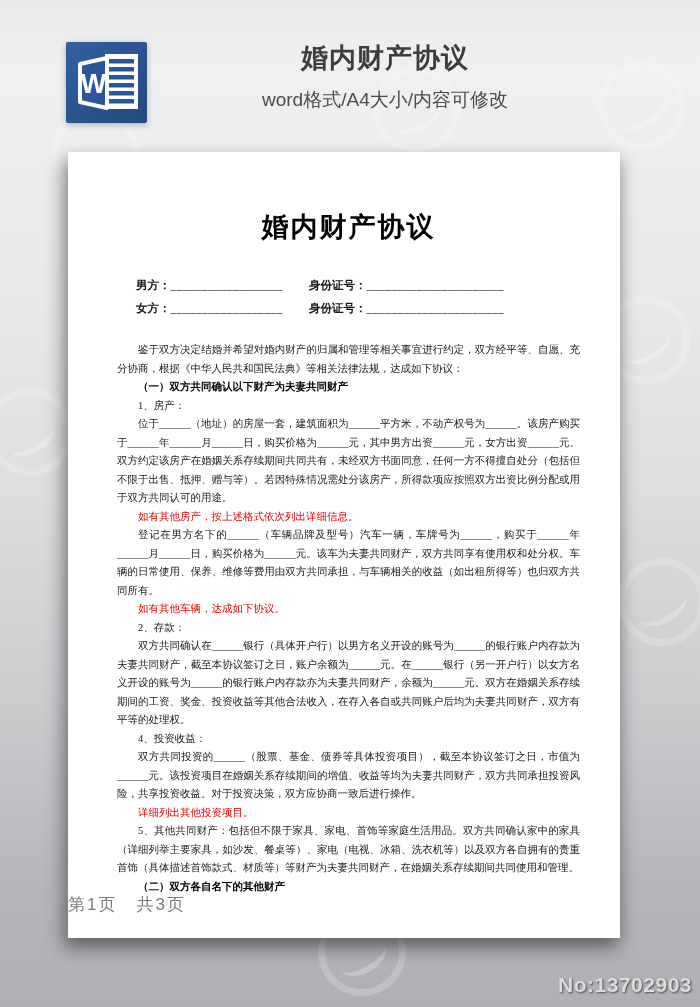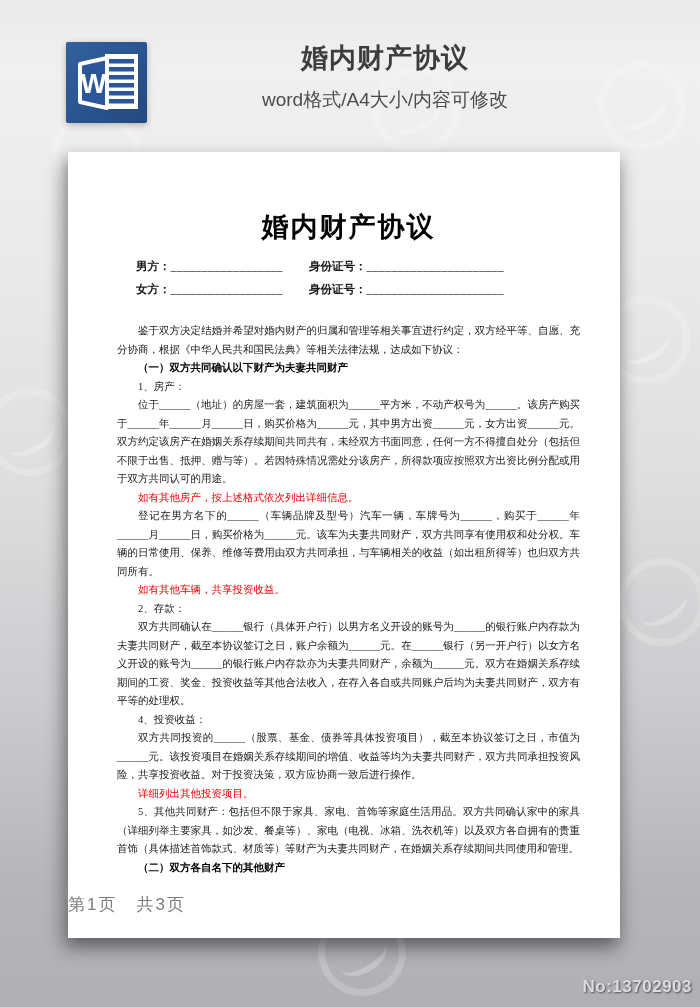--- a/index.html
+++ b/index.html
@@ -42,39 +42,39 @@
     background:#ffffff;
     box-shadow:0 8px 16px rgba(40,40,45,0.45), -7px 10px 16px rgba(40,40,45,0.25);
     padding:0 40px 0 49px;
     font-family:"Liberation Serif","DejaVu Serif",serif;
     color:#161616;
   }
   .doc-title{
     margin-top:58px; text-align:center; font-size:27px; font-weight:bold;
     letter-spacing:2px; line-height:34px; color:#000;
   }
-  .parties{ margin-top:11px; padding-left:19px; font-size:11.5px; }
+  .parties{ margin-top:30px; padding-left:19px; font-size:11.5px; }
   .party-line{ line-height:23px; white-space:nowrap; }
   .party-line .lbl{ font-weight:bold; }
   .party-line .blank{ letter-spacing:0.5px; }
   .party-line .gap{ display:inline-block; width:26px; }
   .doc-body{ margin-top:21px; }
   .para{
     font-size:10.5px; line-height:18.5px; text-indent:2em;
     text-align:justify; color:#191919;
   }
   .para.bold{ font-weight:bold; color:#000; }
   .para.red{ color:#e60000; font-weight:normal; }
   .page-footer{
     position:absolute; left:0; right:0; bottom:22px; text-align:left;
     font-family:"Liberation Sans","DejaVu Sans",sans-serif;
     font-size:17px; color:#7c7c7c; letter-spacing:2px;
   }
   .serial{
-    position:absolute; right:8px; bottom:10px; font-size:17px; font-weight:bold;
+    position:absolute; right:8px; bottom:10px; font-size:21px; font-weight:bold;
     color:#dcdcdc; text-shadow:1px 1px 2px rgba(45,45,50,0.75); letter-spacing:0.5px;
   }
 </style>
 </head>
 <body>
 
 <div class="stage">
 
   <div class="wm" style="left:52px;  top:110px;"></div>
   <div class="wm" style="left:372px; top:66px;"></div>
@@ -122,21 +122,21 @@
       </div>
     </div>
 
     <div class="doc-body">
       <p class="para">鉴于双方决定结婚并希望对婚内财产的归属和管理等相关事宜进行约定，双方经平等、自愿、充分协商，根据《中华人民共和国民法典》等相关法律法规，达成如下协议：</p>
       <p class="para bold">（一）双方共同确认以下财产为夫妻共同财产</p>
       <p class="para">1、房产：</p>
       <p class="para">位于______（地址）的房屋一套，建筑面积为______平方米，不动产权号为______。该房产购买于______年______月______日，购买价格为______元，其中男方出资______元，女方出资______元。双方约定该房产在婚姻关系存续期间共同共有，未经双方书面同意，任何一方不得擅自处分（包括但不限于出售、抵押、赠与等）。若因特殊情况需处分该房产，所得款项应按照双方出资比例分配或用于双方共同认可的用途。</p>
       <p class="para red">如有其他房产，按上述格式依次列出详细信息。</p>
       <p class="para">登记在男方名下的______（车辆品牌及型号）汽车一辆，车牌号为______，购买于______年______月______日，购买价格为______元。该车为夫妻共同财产，双方共同享有使用权和处分权。车辆的日常使用、保养、维修等费用由双方共同承担，与车辆相关的收益（如出租所得等）也归双方共同所有。</p>
-      <p class="para red">如有其他车辆，共享投资收益。</p>
+      <p class="para red">如有其他车辆，达成如下协议。</p>
       <p class="para">2、存款：</p>
       <p class="para">双方共同确认在______银行（具体开户行）以男方名义开设的账号为______的银行账户内存款为夫妻共同财产，截至本协议签订之日，账户余额为______元。在______银行（另一开户行）以女方名义开设的账号为______的银行账户内存款亦为夫妻共同财产，余额为______元。双方在婚姻关系存续期间的工资、奖金、投资收益等其他合法收入，在存入各自或共同账户后均为夫妻共同财产，双方有平等的处理权。</p>
       <p class="para">4、投资收益：</p>
       <p class="para">双方共同投资的______（股票、基金、债券等具体投资项目），截至本协议签订之日，市值为______元。该投资项目在婚姻关系存续期间的增值、收益等均为夫妻共同财产，双方共同承担投资风险，共享投资收益。对于投资决策，双方应协商一致后进行操作。</p>
       <p class="para red">详细列出其他投资项目。</p>
       <p class="para">5、其他共同财产：包括但不限于家具、家电、首饰等家庭生活用品。双方共同确认家中的家具（详细列举主要家具，如沙发、餐桌等）、家电（电视、冰箱、洗衣机等）以及双方各自拥有的贵重首饰（具体描述首饰款式、材质等）等财产为夫妻共同财产，在婚姻关系存续期间共同使用和管理。</p>
       <p class="para bold">（二）双方各自名下的其他财产</p>
     </div>
 
     <div class="page-footer">第1页　共3页</div>

